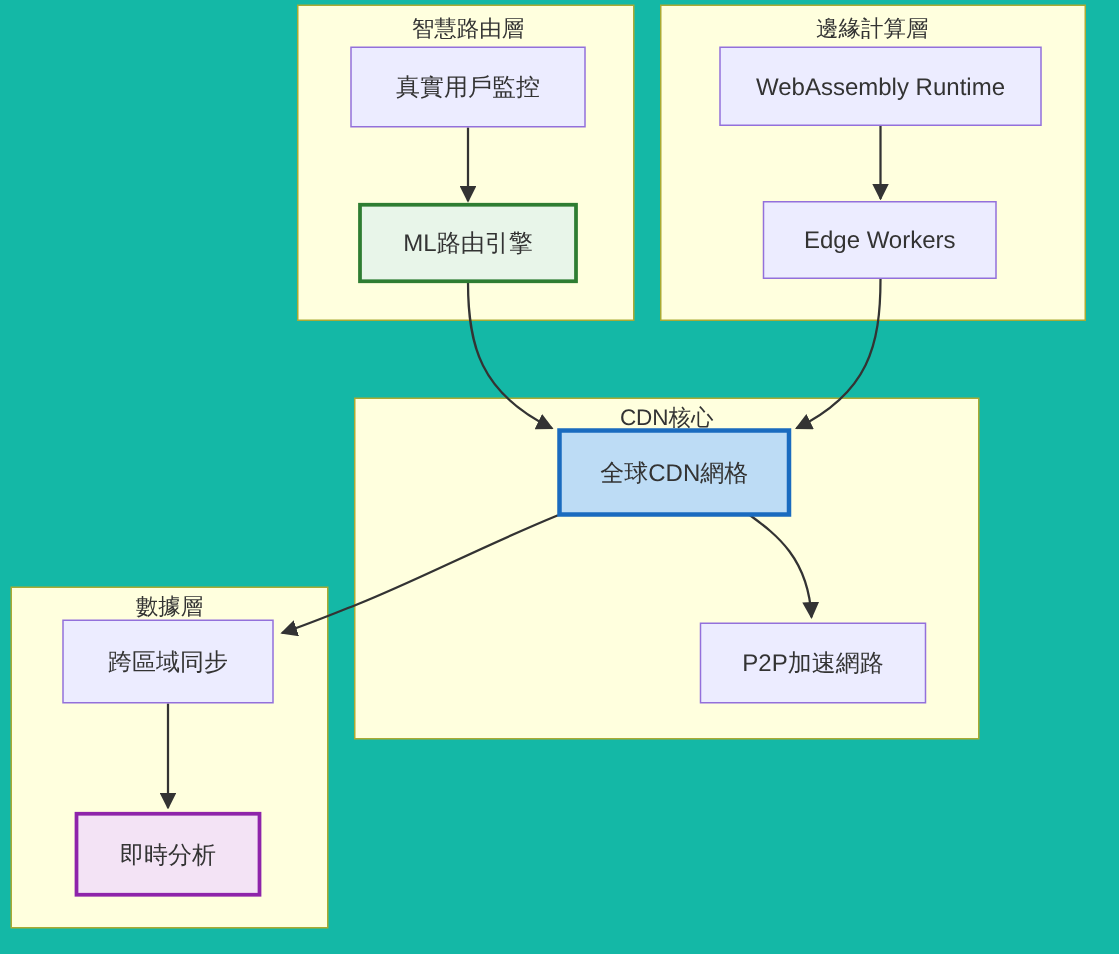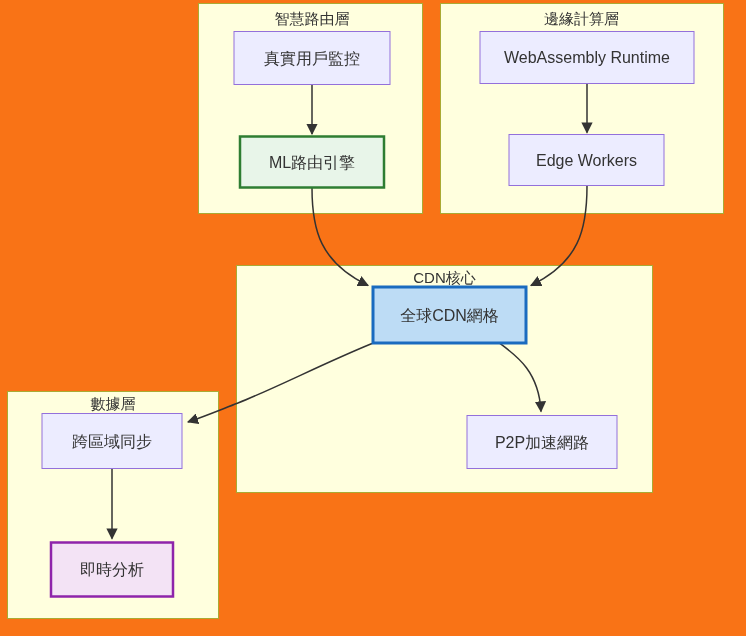--- a/index.html
+++ b/index.html
@@ -5,21 +5,21 @@
   html, body {
     margin: 0;
     padding: 0;
     background: #ffffff;
     font-family: "Liberation Sans", "DejaVu Sans", sans-serif;
   }
   .stage {
     position: relative;
     width: 746px;
     height: 636px;
-    background: #f97316;
+    background: #14b8a6;
     overflow: hidden;
   }
   svg { display: block; }
   .cluster-rect { stroke-width: 1; }
   .node-rect { stroke-width: 1; }
   .node-rect.thick { stroke-width: 2.5; }
   .node-rect.thicker { stroke-width: 3; }
   .edge-path { fill: none; stroke-width: 1.5; }
   .cluster-title {
     font-size: 15px;

